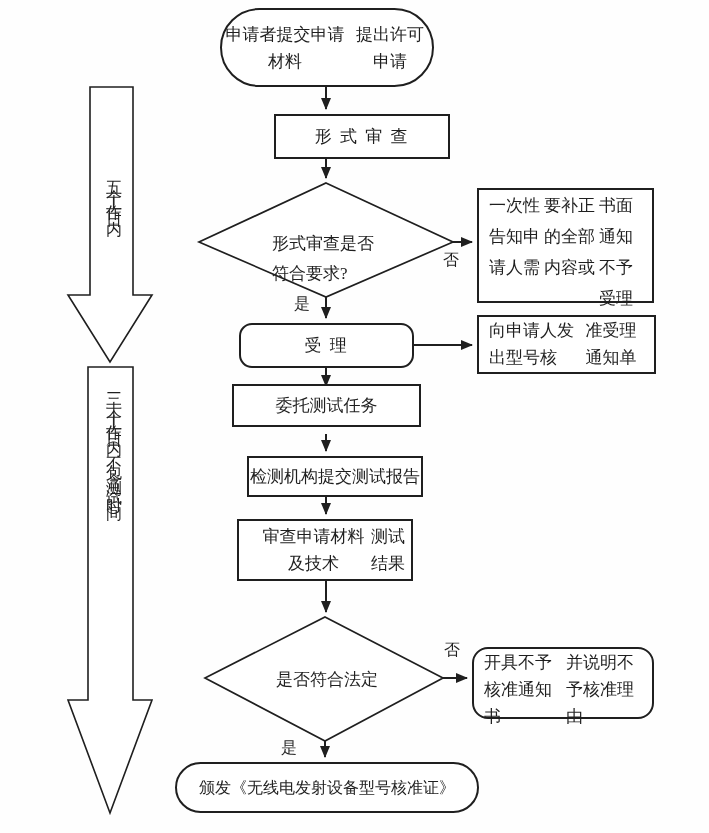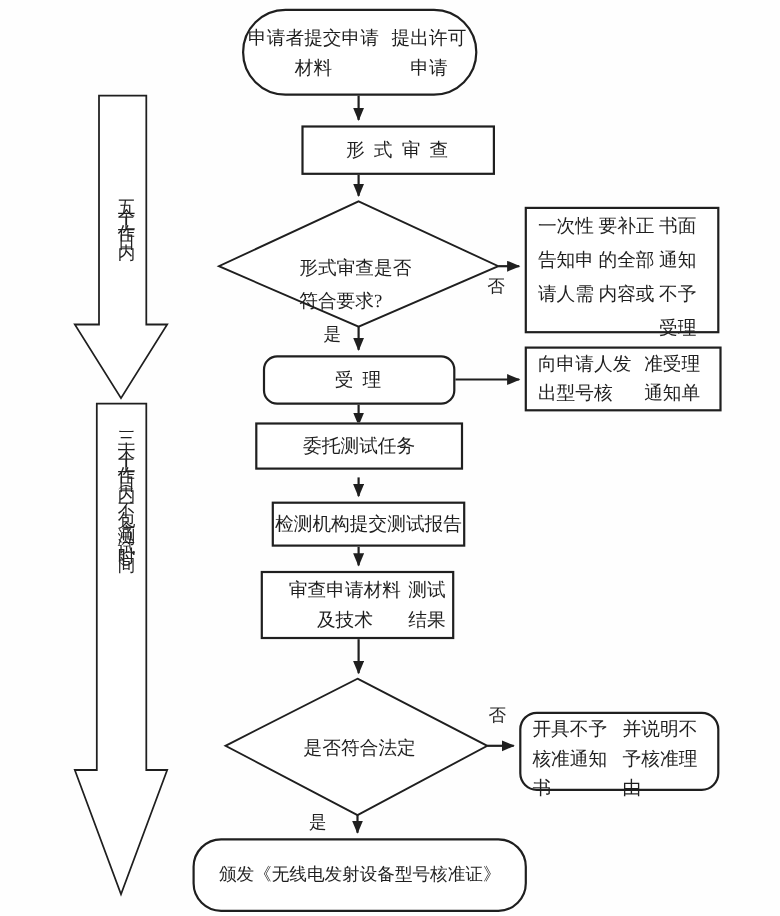--- a/index.html
+++ b/index.html
@@ -108,17 +108,17 @@
     <div>是否符合法定</div>
   </div>
   <div class="lbl" style="left:444px;top:640px;">否</div>
   <div class="lbl" style="left:281px;top:738px;">是</div>
 
   <div class="node leftalign" style="left:472px;top:647px;width:182px;height:72px;border-radius:16px;">
     <div>开具不予核准通知书</div>
     <div>并说明不予核准理由</div>
   </div>
 
-  <div class="node stadium" style="left:175px;top:762px;width:304px;height:67px;border-radius:26px;font-size:16px;">
+  <div class="node stadium" style="left:175px;top:762px;width:304px;height:51px;border-radius:26px;font-size:16px;">
     <div>颁发《无线电发射设备型号核准证》</div>
   </div>
 
 </div>
 
 </body></html>

